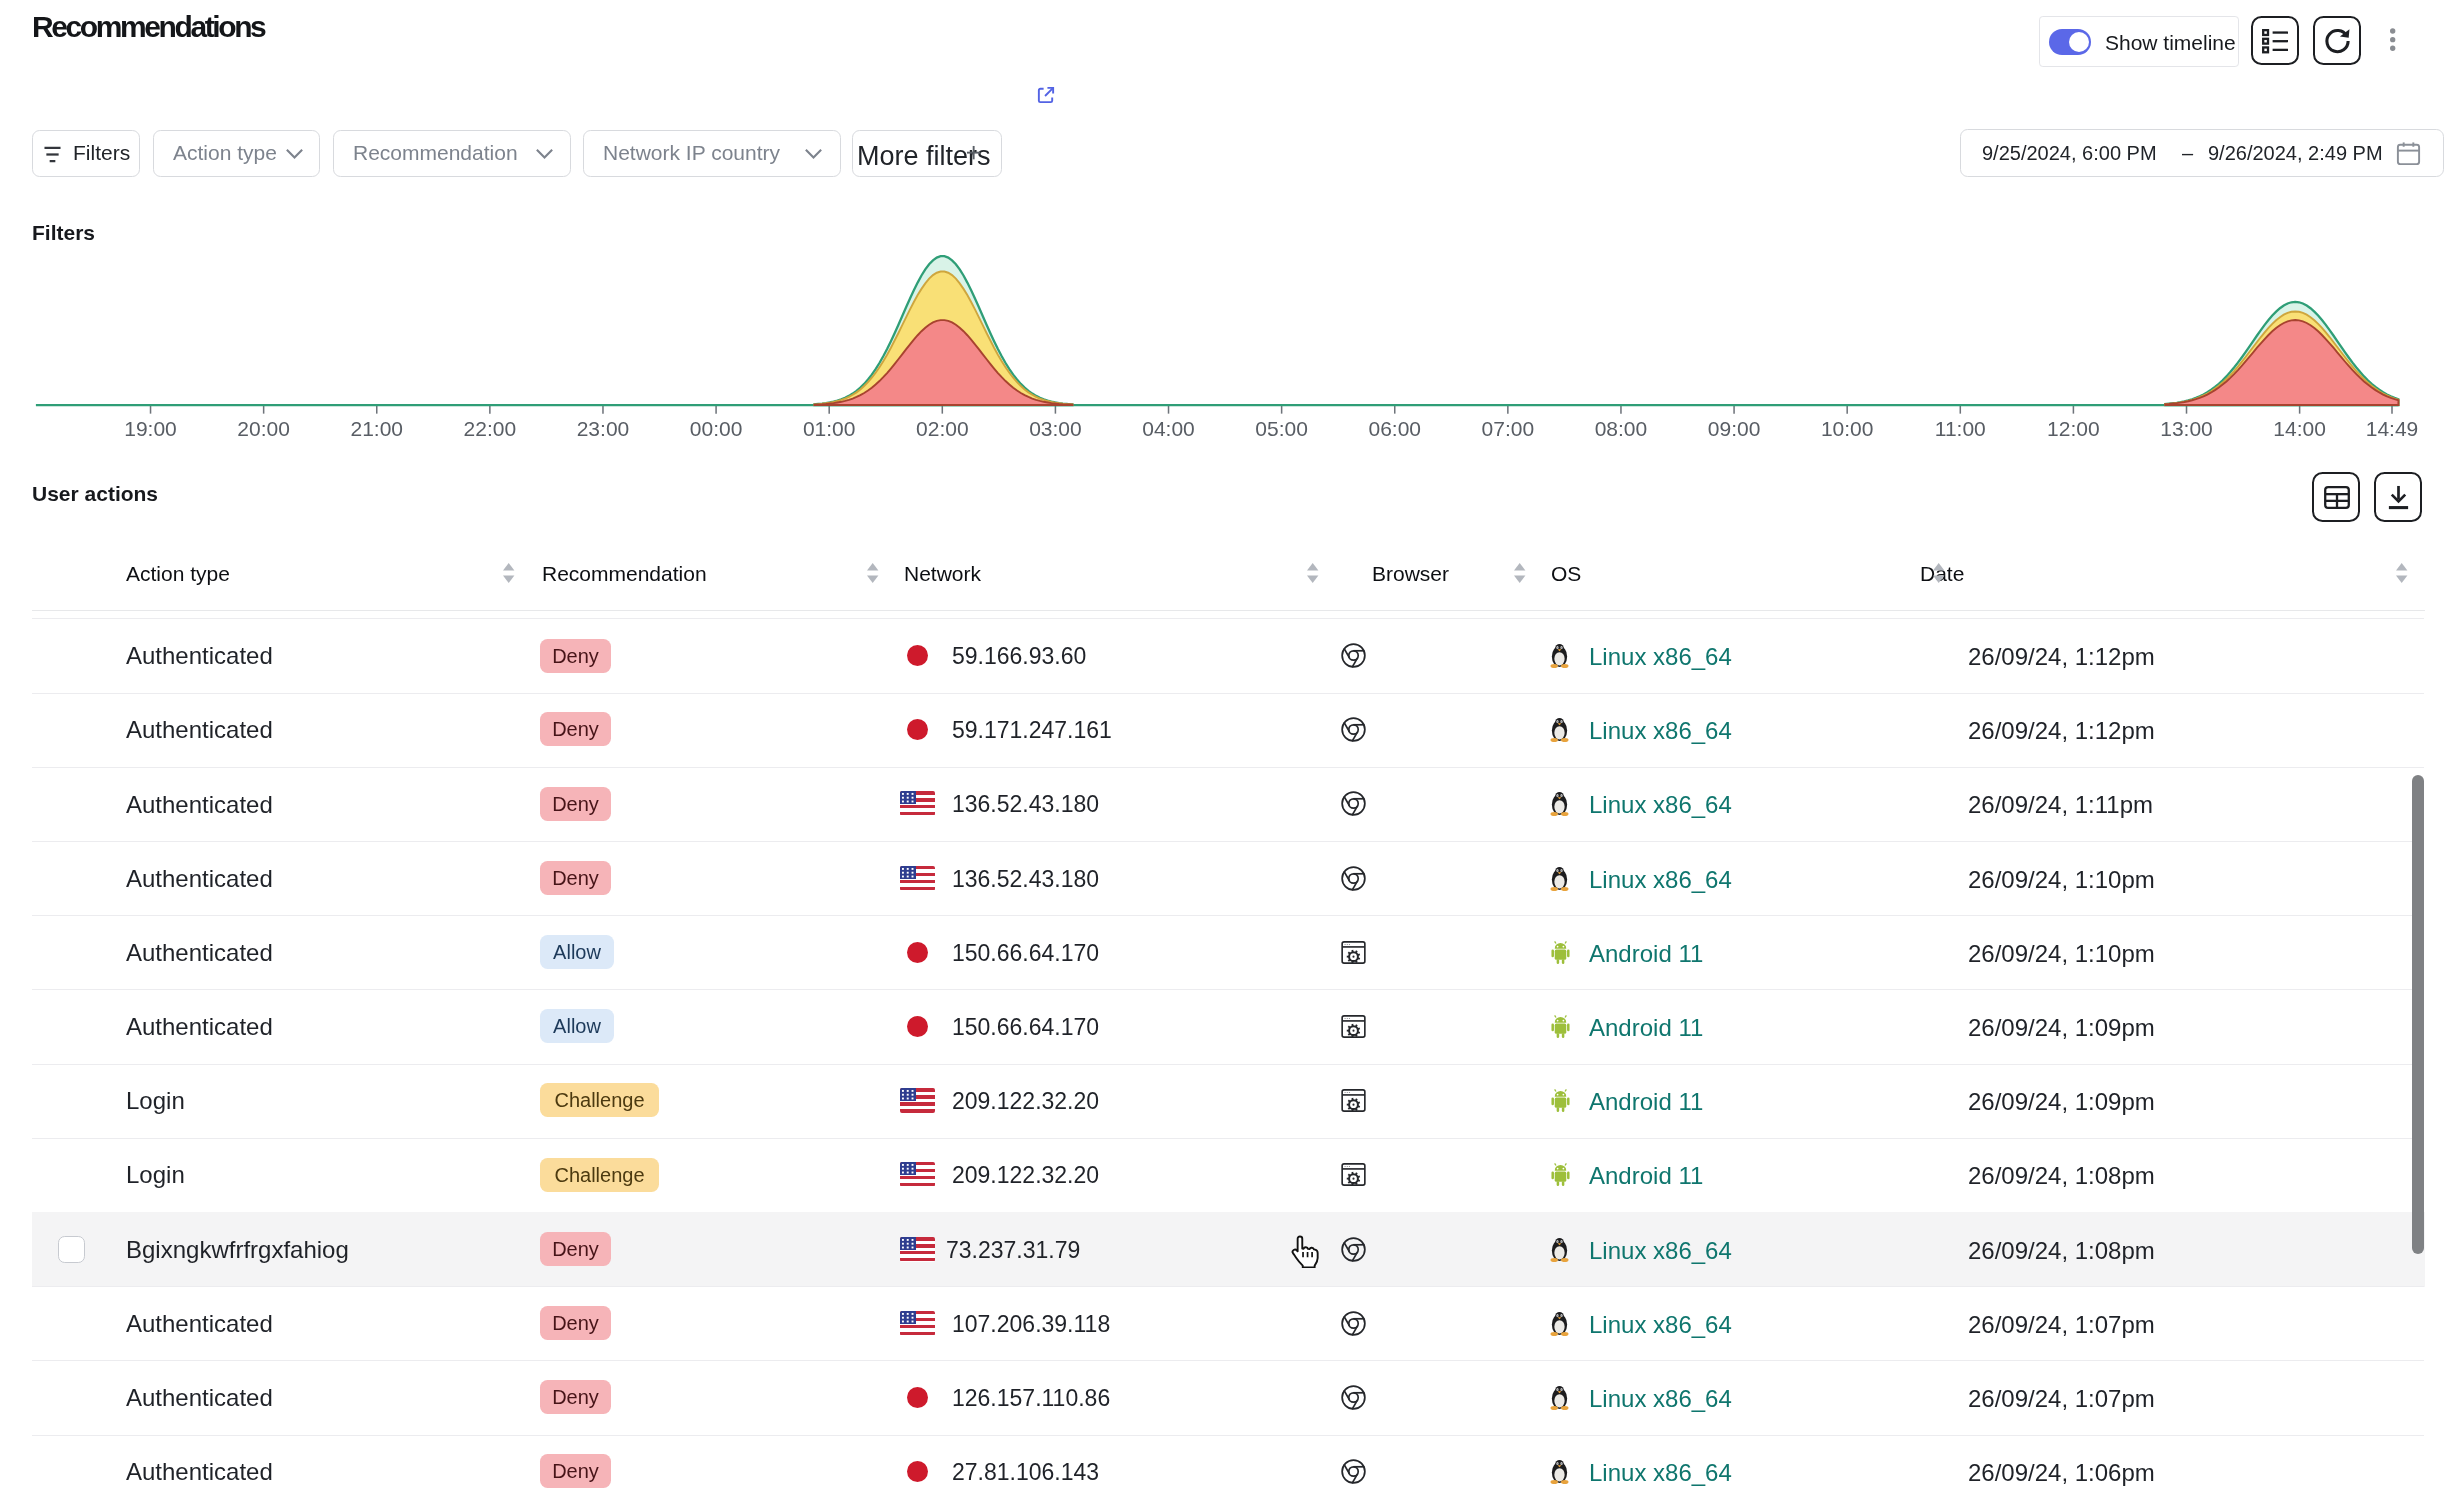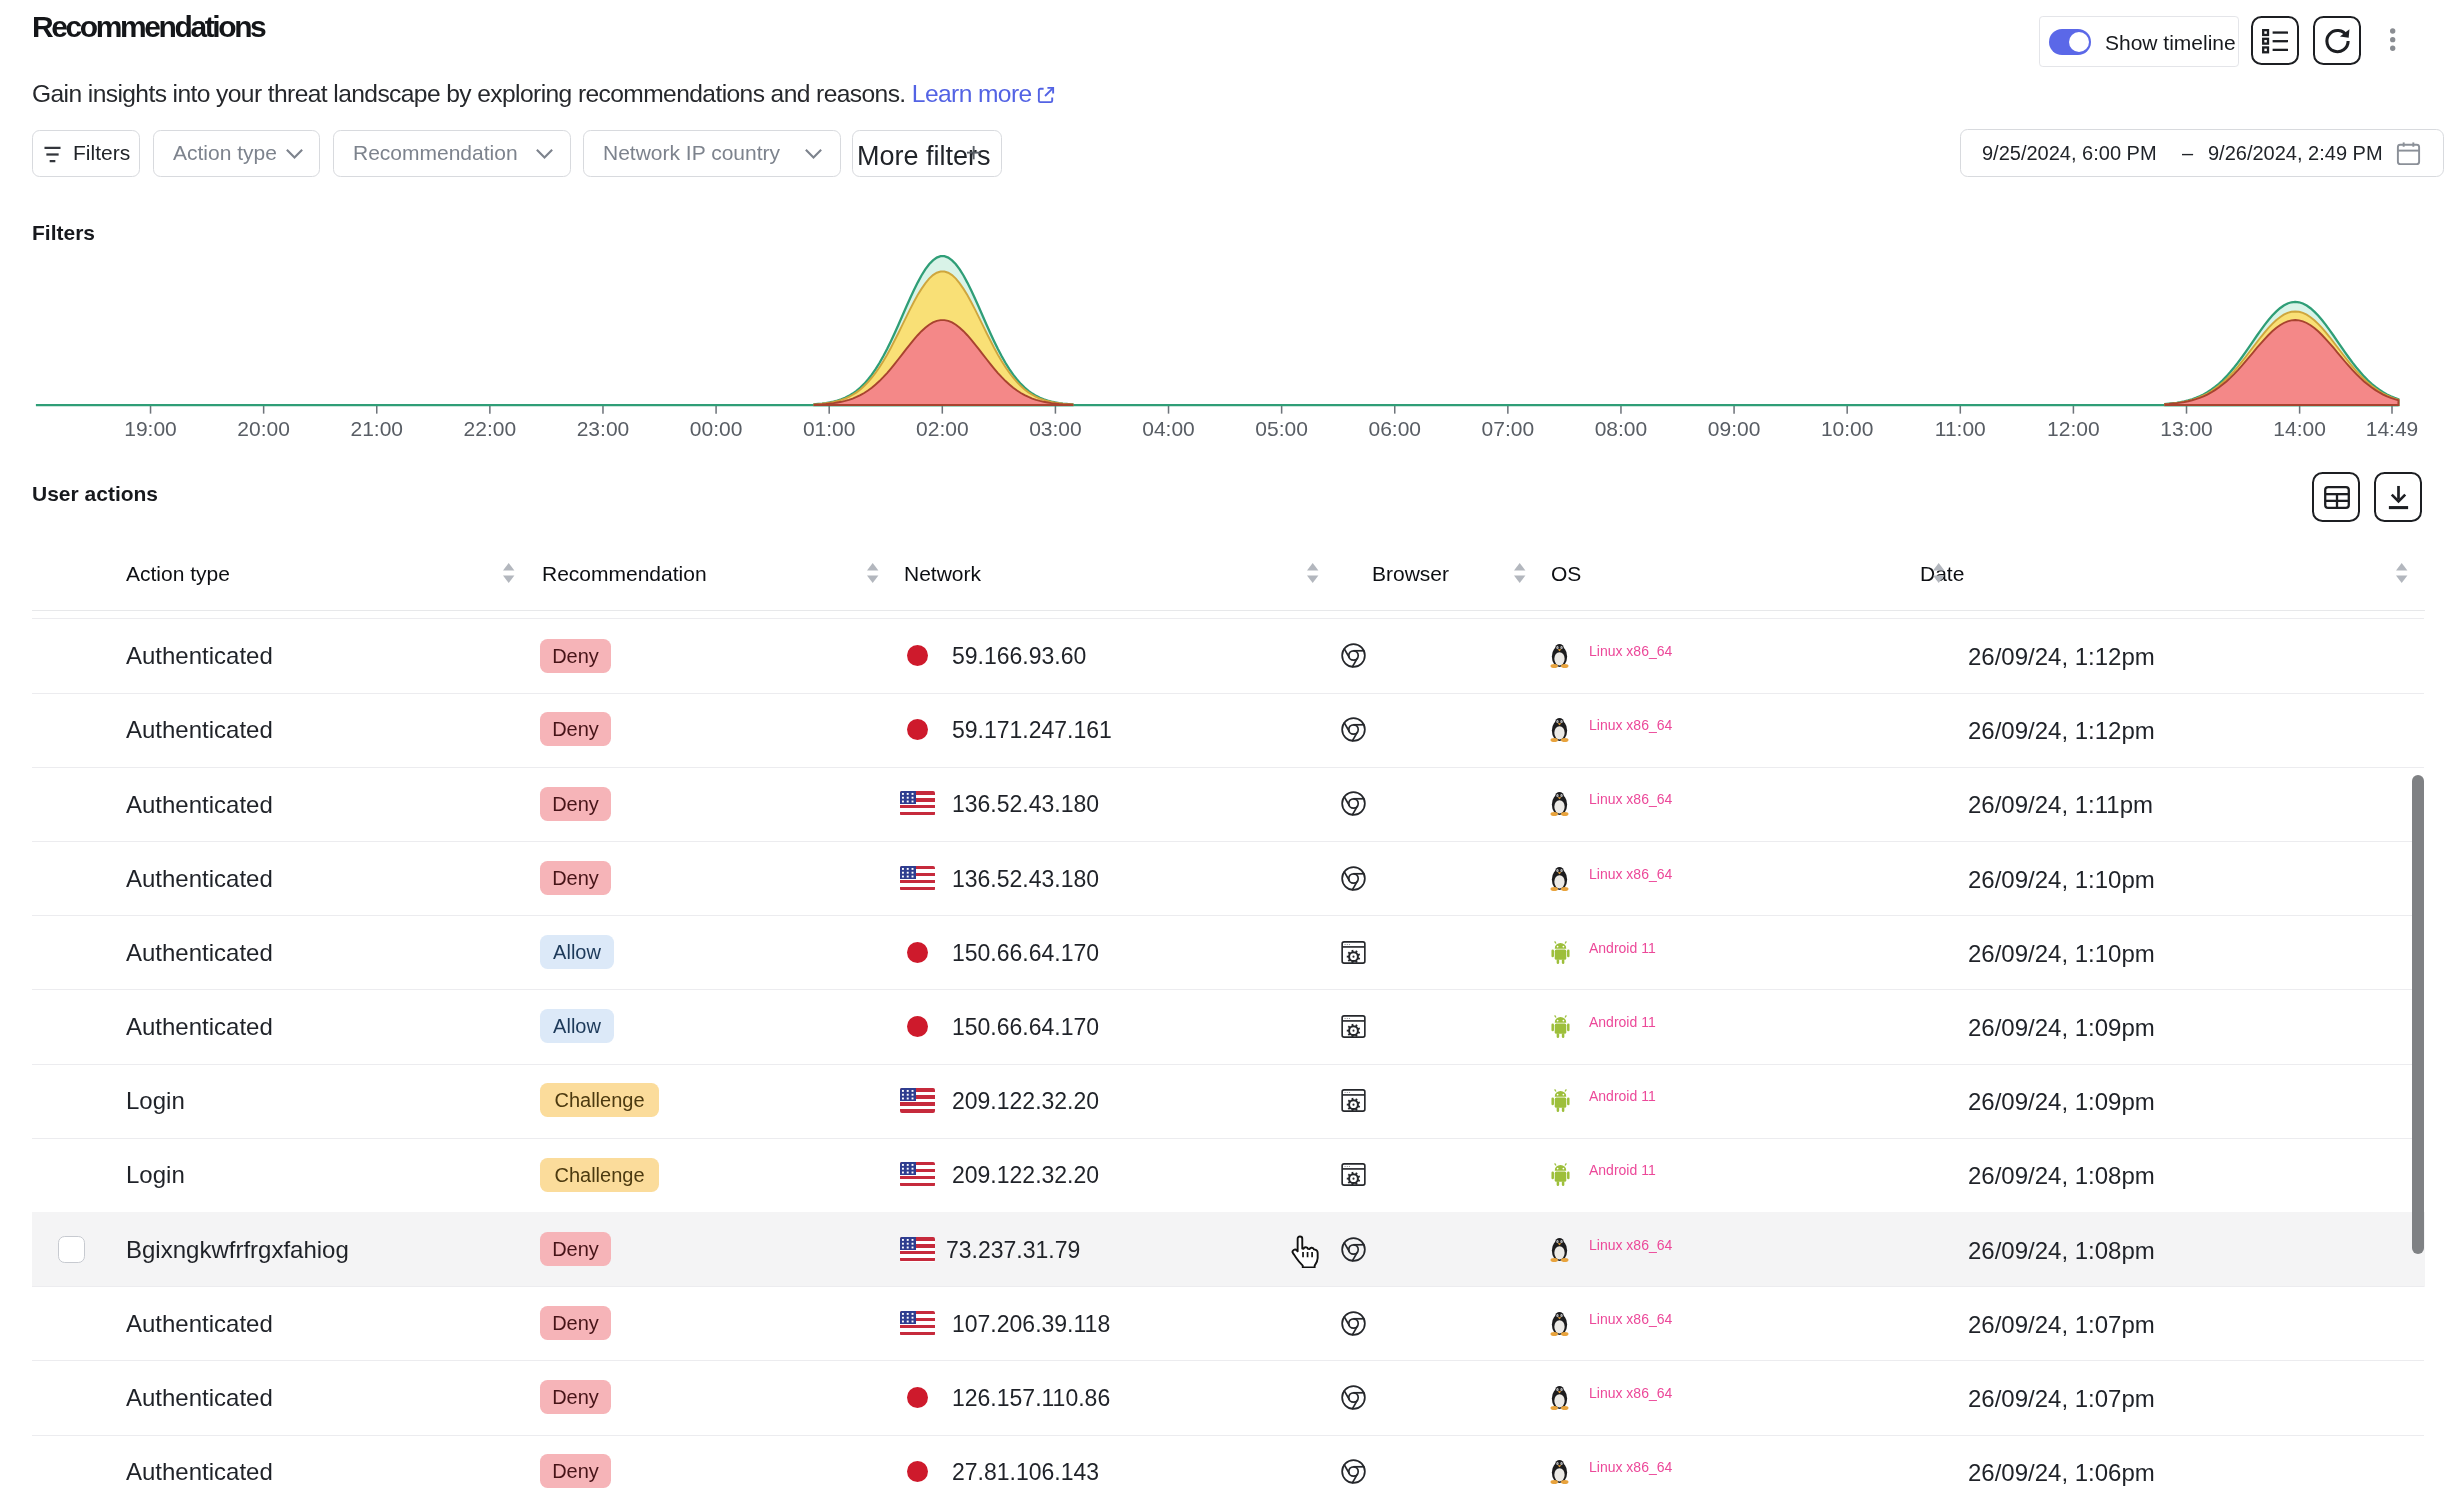--- a/index.html
+++ b/index.html
@@ -7,33 +7,32 @@
 body { font-family:"Liberation Sans", sans-serif; color:#17191d; }
 #page { position:relative; width:2462px; height:1489px; overflow:hidden; }
 .abs { position:absolute; }
 .btn { position:absolute; border:1.4px solid #d8dade; border-radius:7.6px; background:#fff; }
 .ddlabel { color:#7d838d; font-size:21px; }
 .txt { position:absolute; white-space:nowrap; }
 .hdr { font-size:21px; font-weight:400; color:#0d0f13; }
 .rowline { position:absolute; left:32px; right:38px; height:1px; background:#ececef; }
 .cellA { font-size:24px; color:#1f2228; }
 .cellIP { font-size:23px; color:#1f2228; }
-.cellOS { font-size:14px; color:#ec4899; }
+.cellOS { font-size:24px; color:#0f766e; }
 .cellD { font-size:24px; color:#1f2228; }
 .badge { position:absolute; height:34px; border-radius:7.6px; font-size:20px; display:flex; align-items:center; justify-content:center; }
 .b-deny { background:#f6b4b8; color:#471418; width:71px; }
 .b-allow { background:#dce9f8; color:#1d3a5a; width:74px; }
 .b-chal { background:#fbdc9b; color:#4c3a10; width:119px; }
 </style>
 </head>
 <body>
 <div id="page">
 
 <div class="txt" style="left:32px; top:9.6px; font-size:30px; font-weight:700; letter-spacing:-2.4px; color:#141619;">Recommendations</div>
-<div class="txt" style="left:32px; top:80px; font-size:24.6px; letter-spacing:-0.6px; color:#26282c;">Gain insights into your threat landscape by exploring recommendations and reasons. <span style="color:#5363e4;">Learn more</span></div>
 <svg class="abs" style="left:1036px; top:85px;" width="20" height="20" viewBox="0 0 21 21" fill="none" stroke="#5363e4" stroke-width="2">
   <path d="M8 4 H4.5 A1.5 1.5 0 0 0 3 5.5 V16.5 A1.5 1.5 0 0 0 4.5 18 H15.5 A1.5 1.5 0 0 0 17 16.5 V13"></path>
   <path d="M12 3 H18 V9"></path>
   <path d="M18 3 L9.5 11.5"></path>
 </svg>
 
 <div class="btn" style="left:32px; top:130px; width:108px; height:47px;"></div>
 <svg class="abs" style="left:44px; top:144px;" width="17" height="21" viewBox="0 0 18 22" stroke="#33363c" stroke-width="2.4" fill="none">
   <line x1="0.5" y1="4" x2="17.5" y2="4"></line>
       <line x1="2.5" y1="11" x2="15.5" y2="11"></line>

